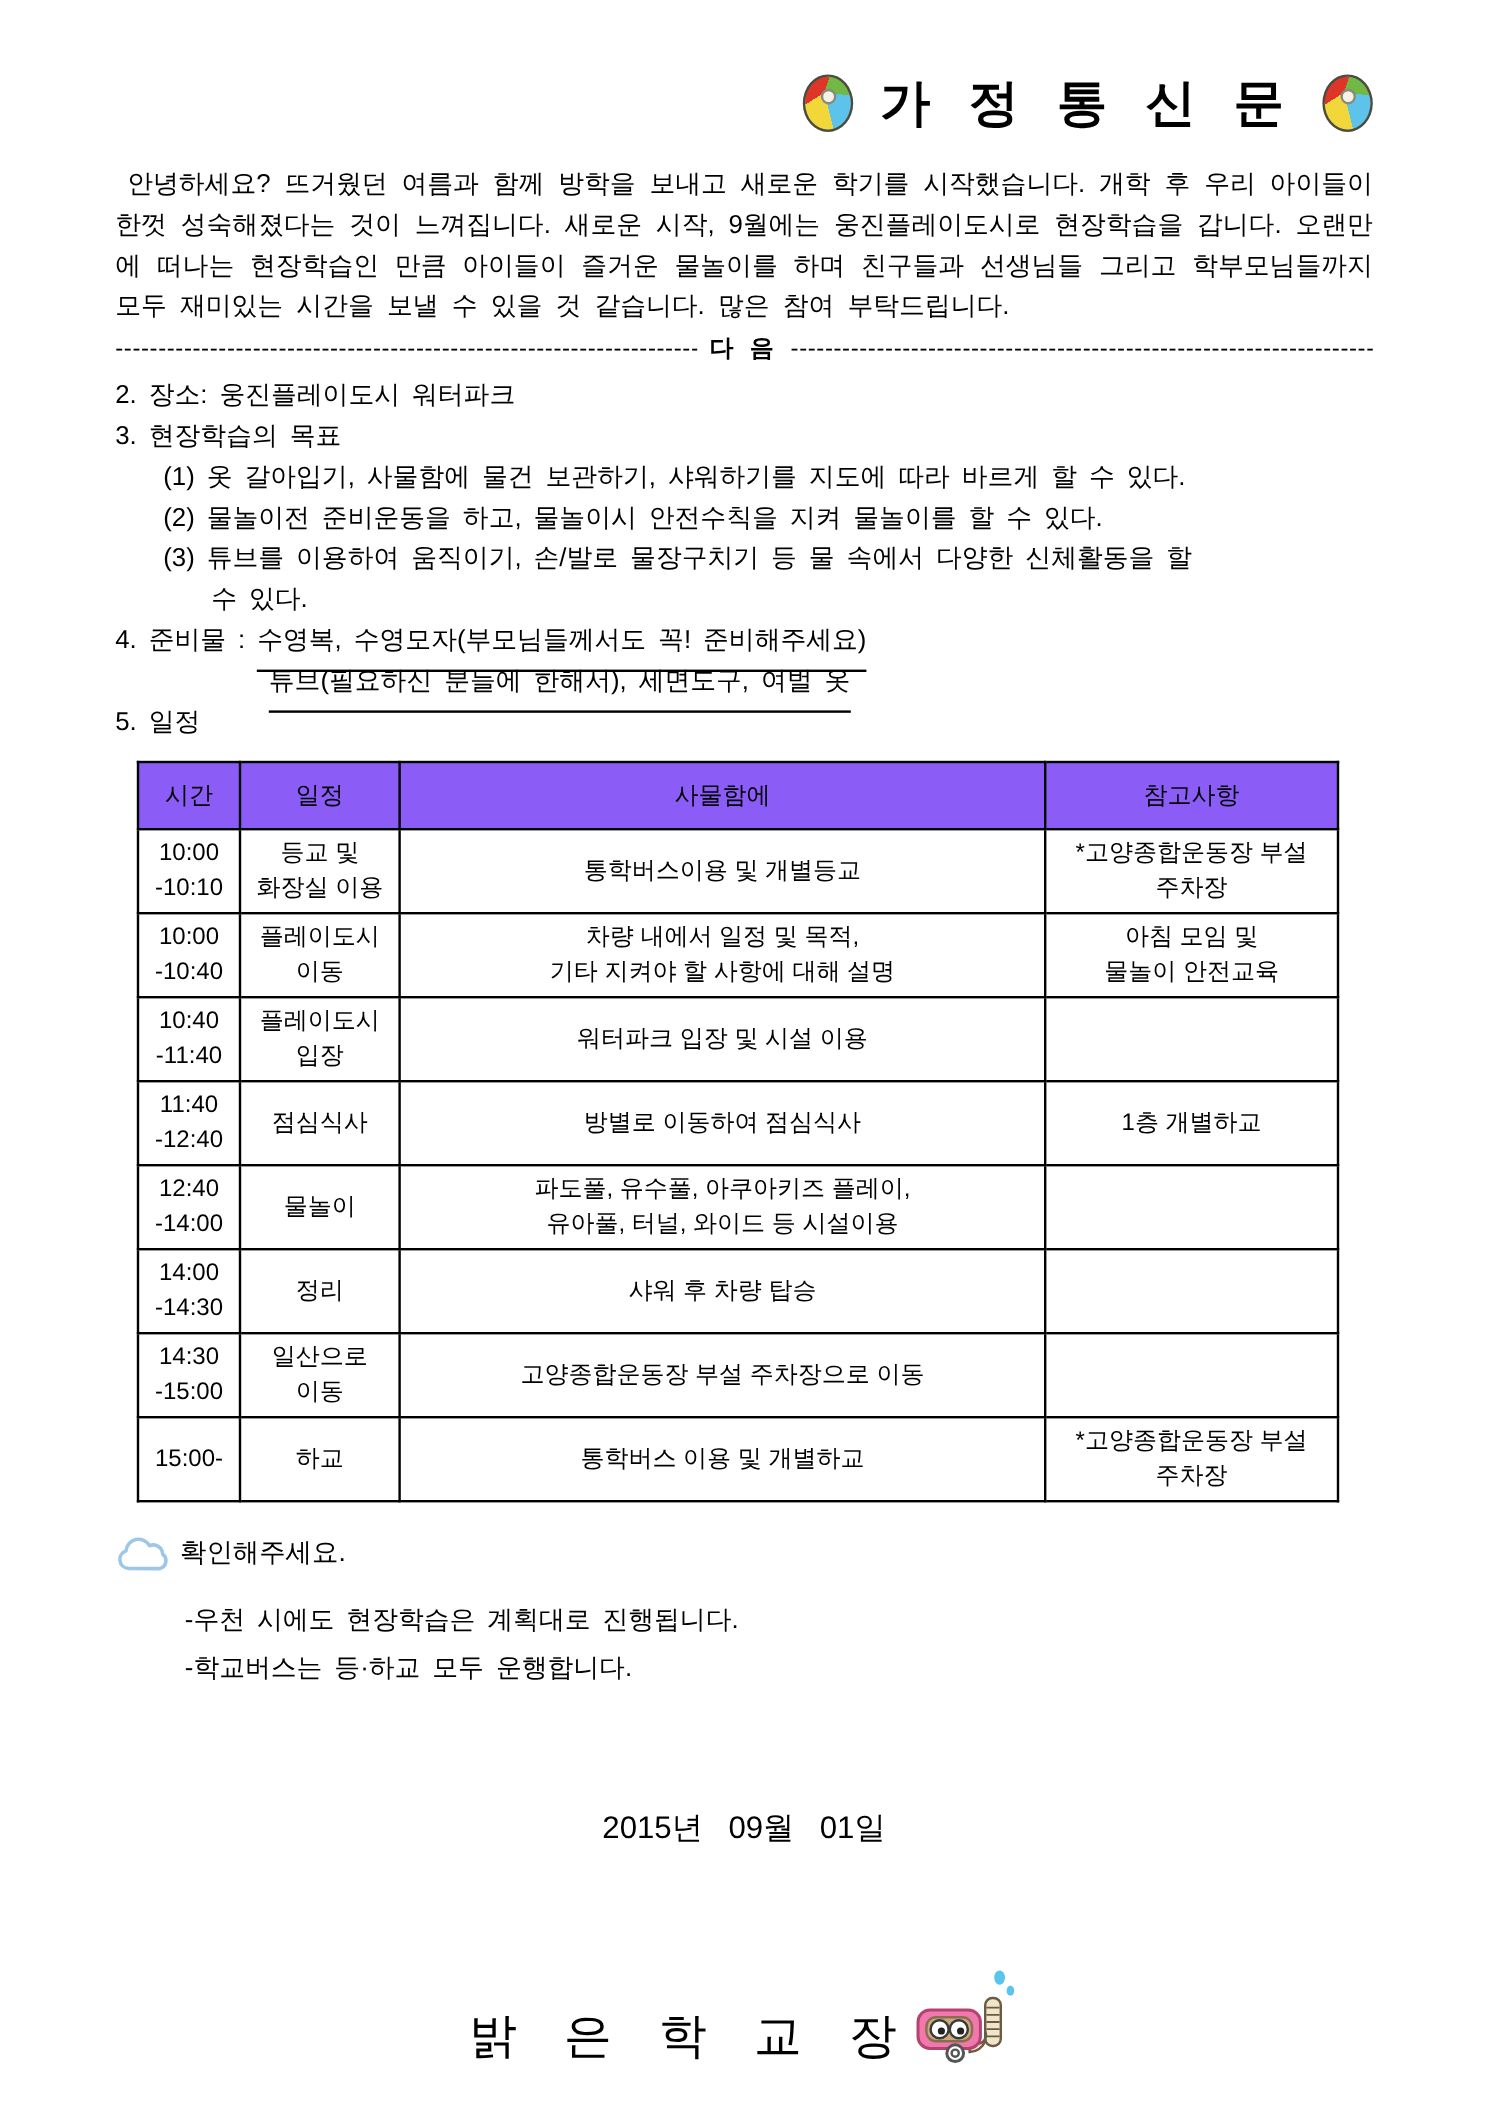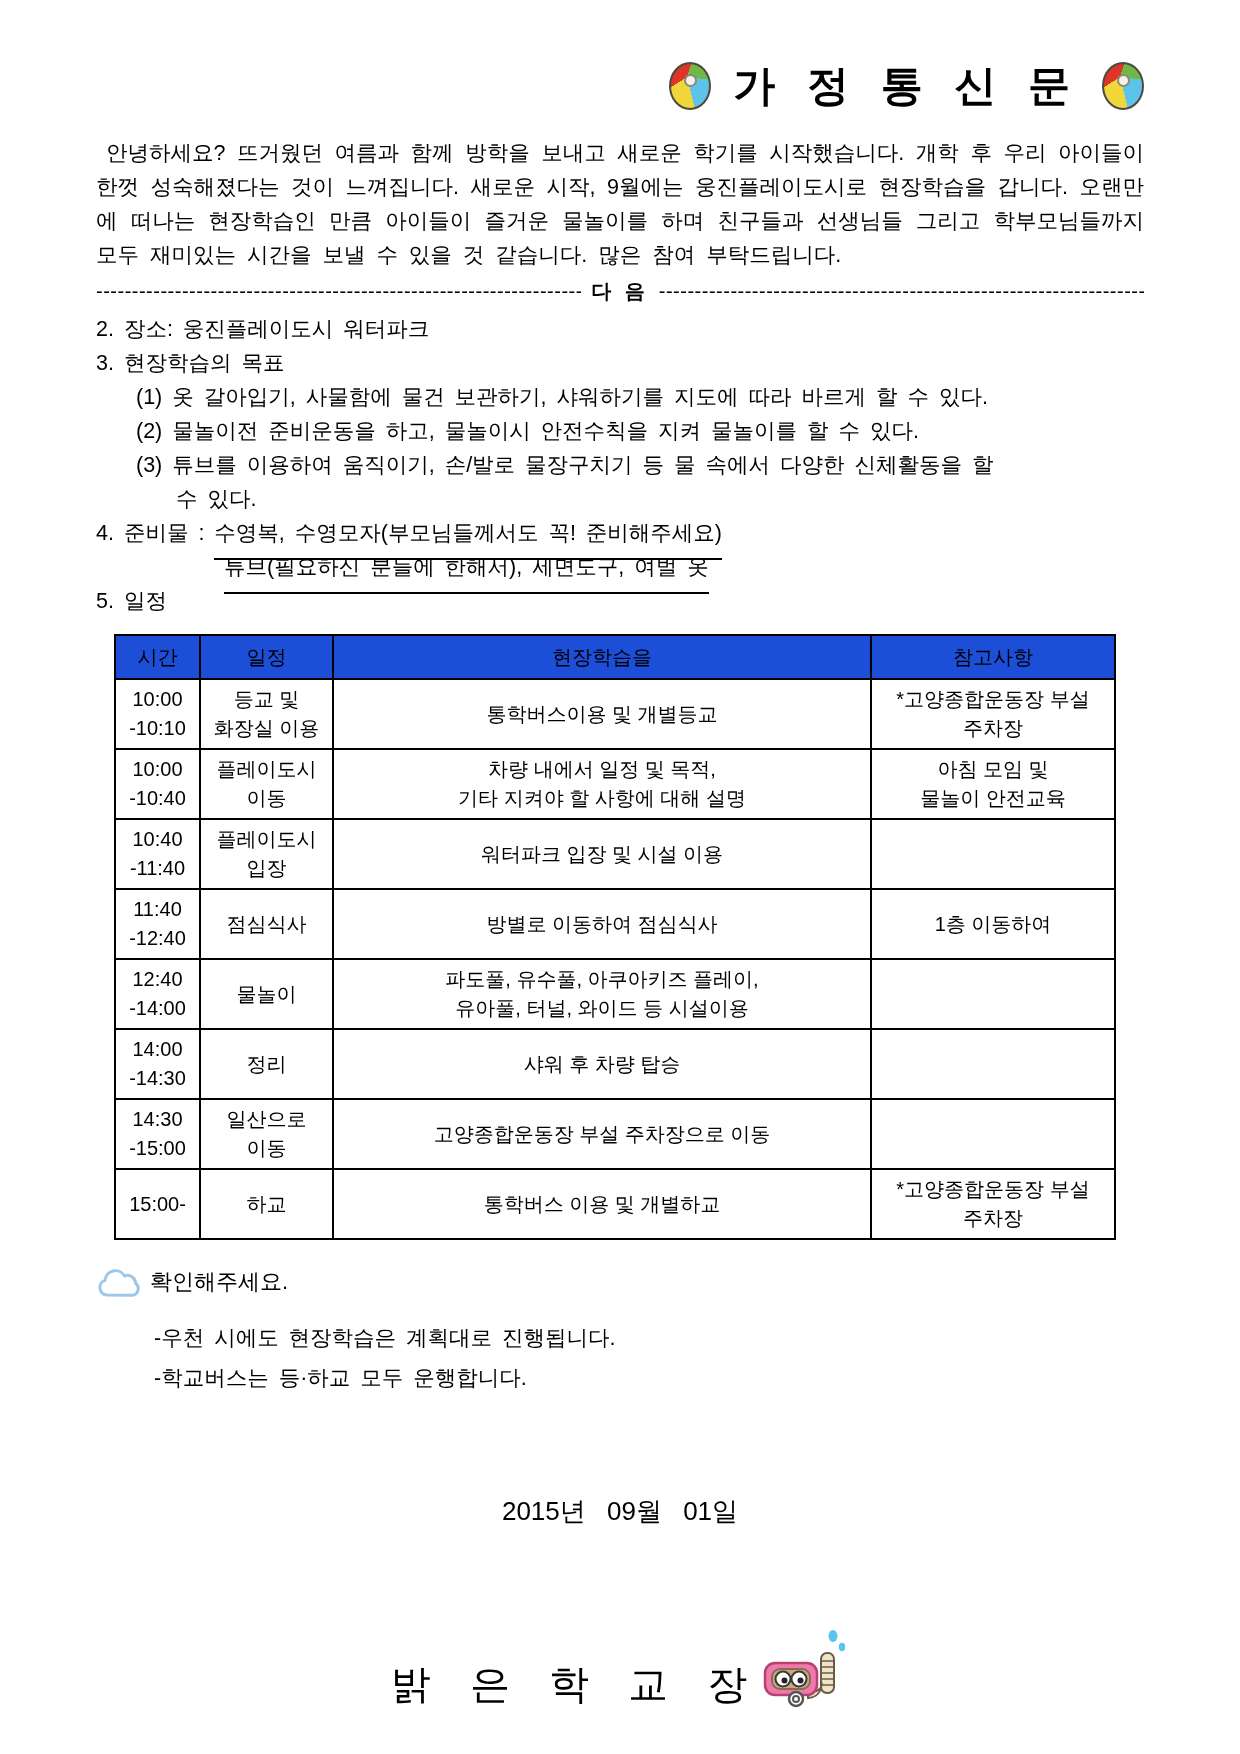--- a/index.html
+++ b/index.html
@@ -112,23 +112,23 @@
   }
   table.schedule th, table.schedule td {
     border: 2px solid #000;
     text-align: center;
     vertical-align: middle;
     white-space: pre-line;
     line-height: 1.45;
     padding: 4px 6px;
   }
   table.schedule th {
-    background: #1d4ed8;
+    background: #8b5cf6;
     font-weight: normal;
-    height: 44px;
+    height: 56px;
   }
   table.schedule td { height: 70px; }
   col.c-time  { width: 8.5%; }
   col.c-event { width: 13.3%; }
   col.c-detail{ width: 53.8%; }
   col.c-note  { width: 24.4%; }
 
   
   .notice { margin-top: 24px; }
   .notice-head {
@@ -202,21 +202,21 @@
     <colgroup>
       <col class="c-time">
         <col class="c-event">
         <col class="c-detail">
         <col class="c-note">
     </colgroup>
     <thead>
       <tr>
         <th>시간</th>
         <th>일정</th>
-        <th>현장학습을</th>
+        <th>사물함에</th>
         <th>참고사항</th>
       </tr>
     </thead>
     <tbody>
       <tr>
         <td>10:00
 -10:10</td>
         <td>등교 및
 화장실 이용</td>
         <td>통학버스이용 및 개별등교</td>
@@ -239,21 +239,21 @@
         <td>플레이도시
 입장</td>
         <td>워터파크 입장 및 시설 이용</td>
         <td></td>
       </tr>
       <tr>
         <td>11:40
 -12:40</td>
         <td>점심식사</td>
         <td>방별로 이동하여 점심식사</td>
-        <td>1층 이동하여</td>
+        <td>1층 개별하교</td>
       </tr>
       <tr>
         <td>12:40
 -14:00</td>
         <td>물놀이</td>
         <td>파도풀, 유수풀, 아쿠아키즈 플레이,
 유아풀, 터널, 와이드 등 시설이용</td>
         <td></td>
       </tr>
       <tr>

